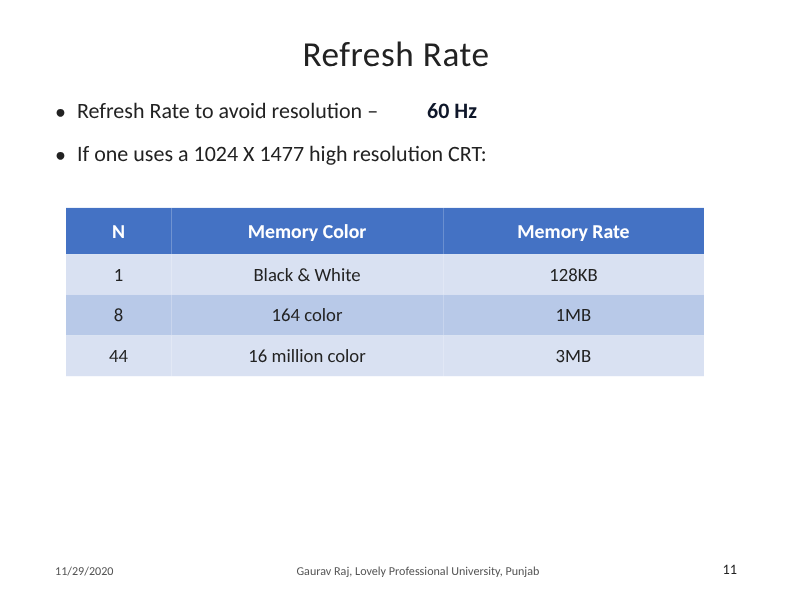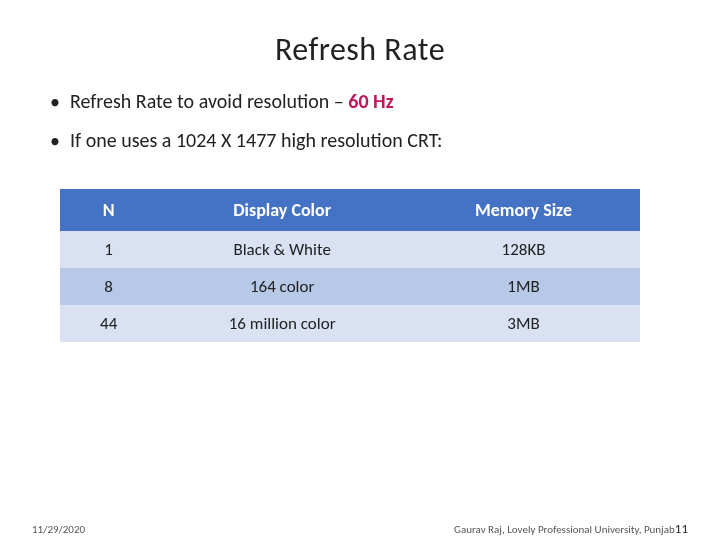--- a/index.html
+++ b/index.html
@@ -46,22 +46,23 @@
     }
 
     .bullet-dot {
       font-size: 20px;
       color: #222222;
       margin-top: 1px;
       flex-shrink: 0;
     }
 
     .highlight {
-      color: #be185d;
+      color: #0f172a;
       font-weight: 700;
+      margin-left: 40px;
     }
 
     .table-container {
       margin-top: 6px;
       margin-left: 10px;
     }
 
     table {
       border-collapse: collapse;
       width: 580px;
@@ -92,38 +93,38 @@
       padding: 8px 20px;
       font-size: 17px;
       text-align: center;
       color: #222222;
       font-weight: 400;
       border: none;
     }
 
     .footer {
       position: absolute;
-      bottom: 4px;
+      bottom: 14px;
       left: 0;
       right: 0;
       display: flex;
       justify-content: space-between;
       align-items: flex-end;
-      padding: 0 32px;
+      padding: 0 50px;
     }
 
     .footer-date {
       font-size: 11px;
       color: #555555;
     }
 
     .footer-center {
       font-size: 11px;
       color: #555555;
-      text-align: right;
+      text-align: center;
       flex: 1;
     }
 
     .footer-page {
       font-size: 13px;
       color: #222222;
       margin-top: 44px;
     }
   </style>
 </head>
@@ -144,22 +145,22 @@
       <span class="bullet-dot">•</span>
       <span>If one uses a 1024 X 1477 high resolution CRT:</span>
     </li>
   </ul>
 
   <div class="table-container">
     <table>
       <thead>
         <tr>
           <th>N</th>
-          <th>Display Color</th>
-          <th>Memory Size</th>
+          <th>Memory Color</th>
+          <th>Memory Rate</th>
         </tr>
       </thead>
       <tbody id="table-body">
       <tr>
             <td>1</td>
             <td>Black &amp; White</td>
             <td>128KB</td>
           </tr>
           <tr>
             <td>8</td>

